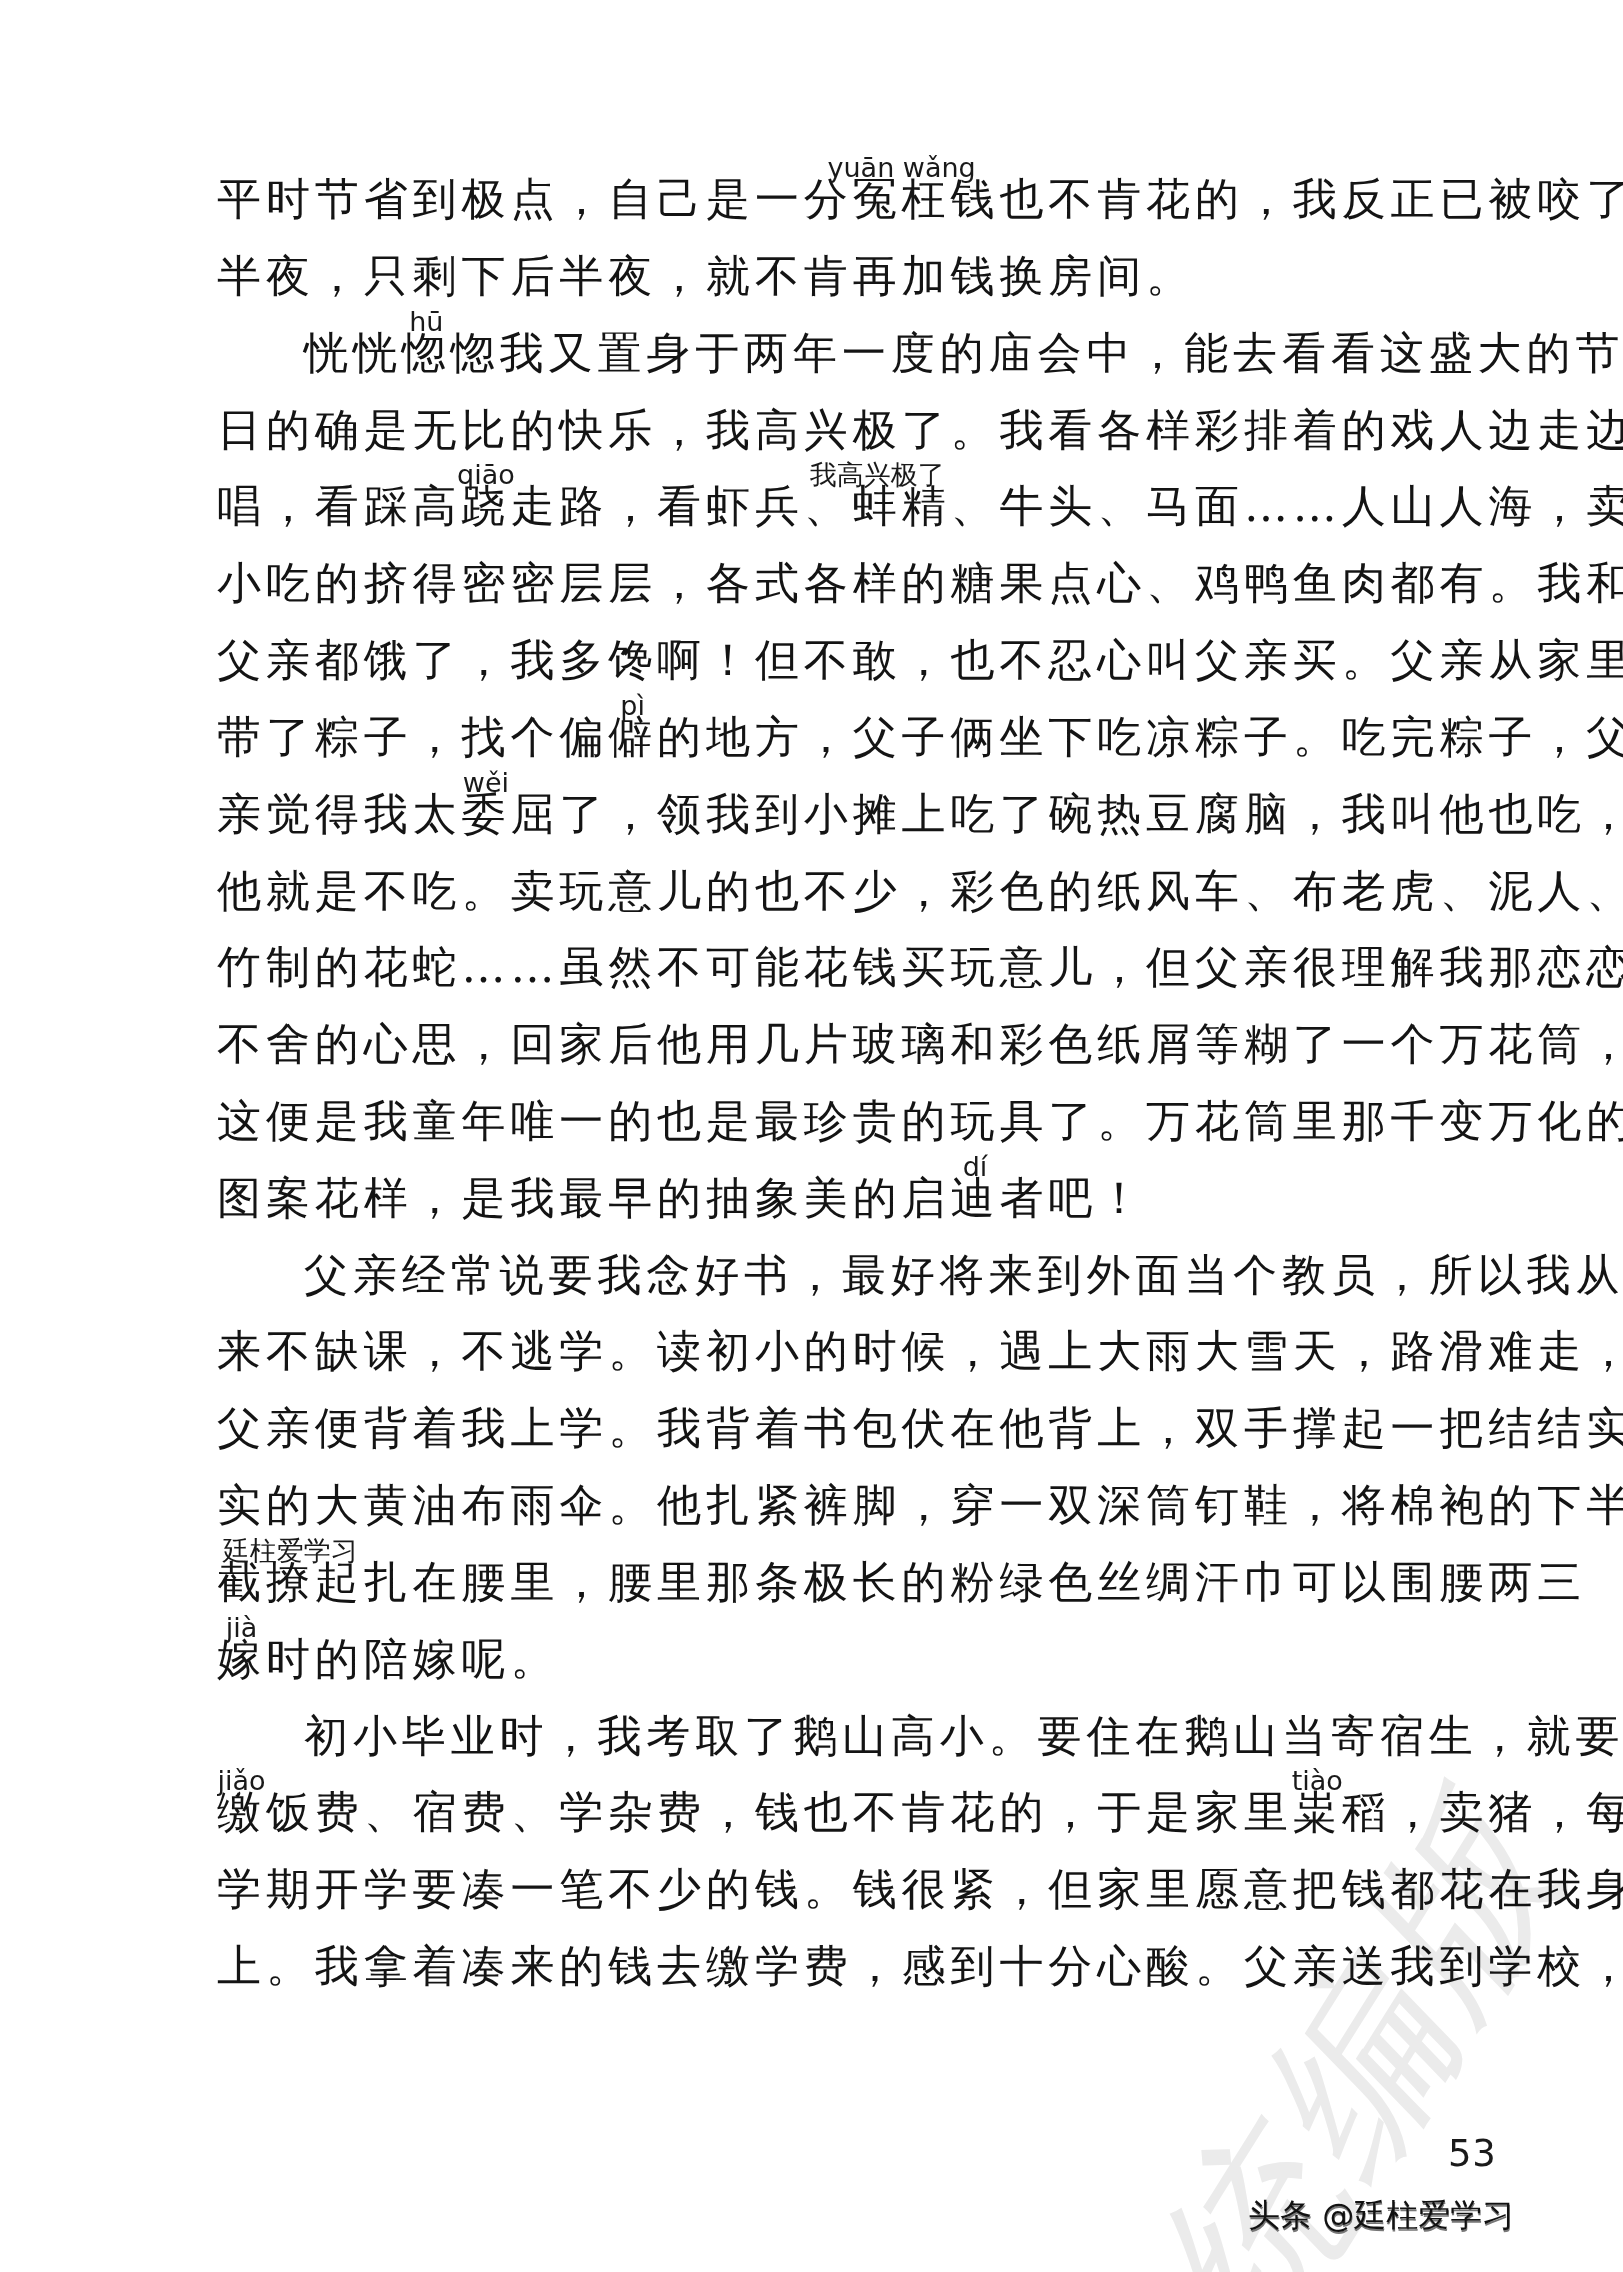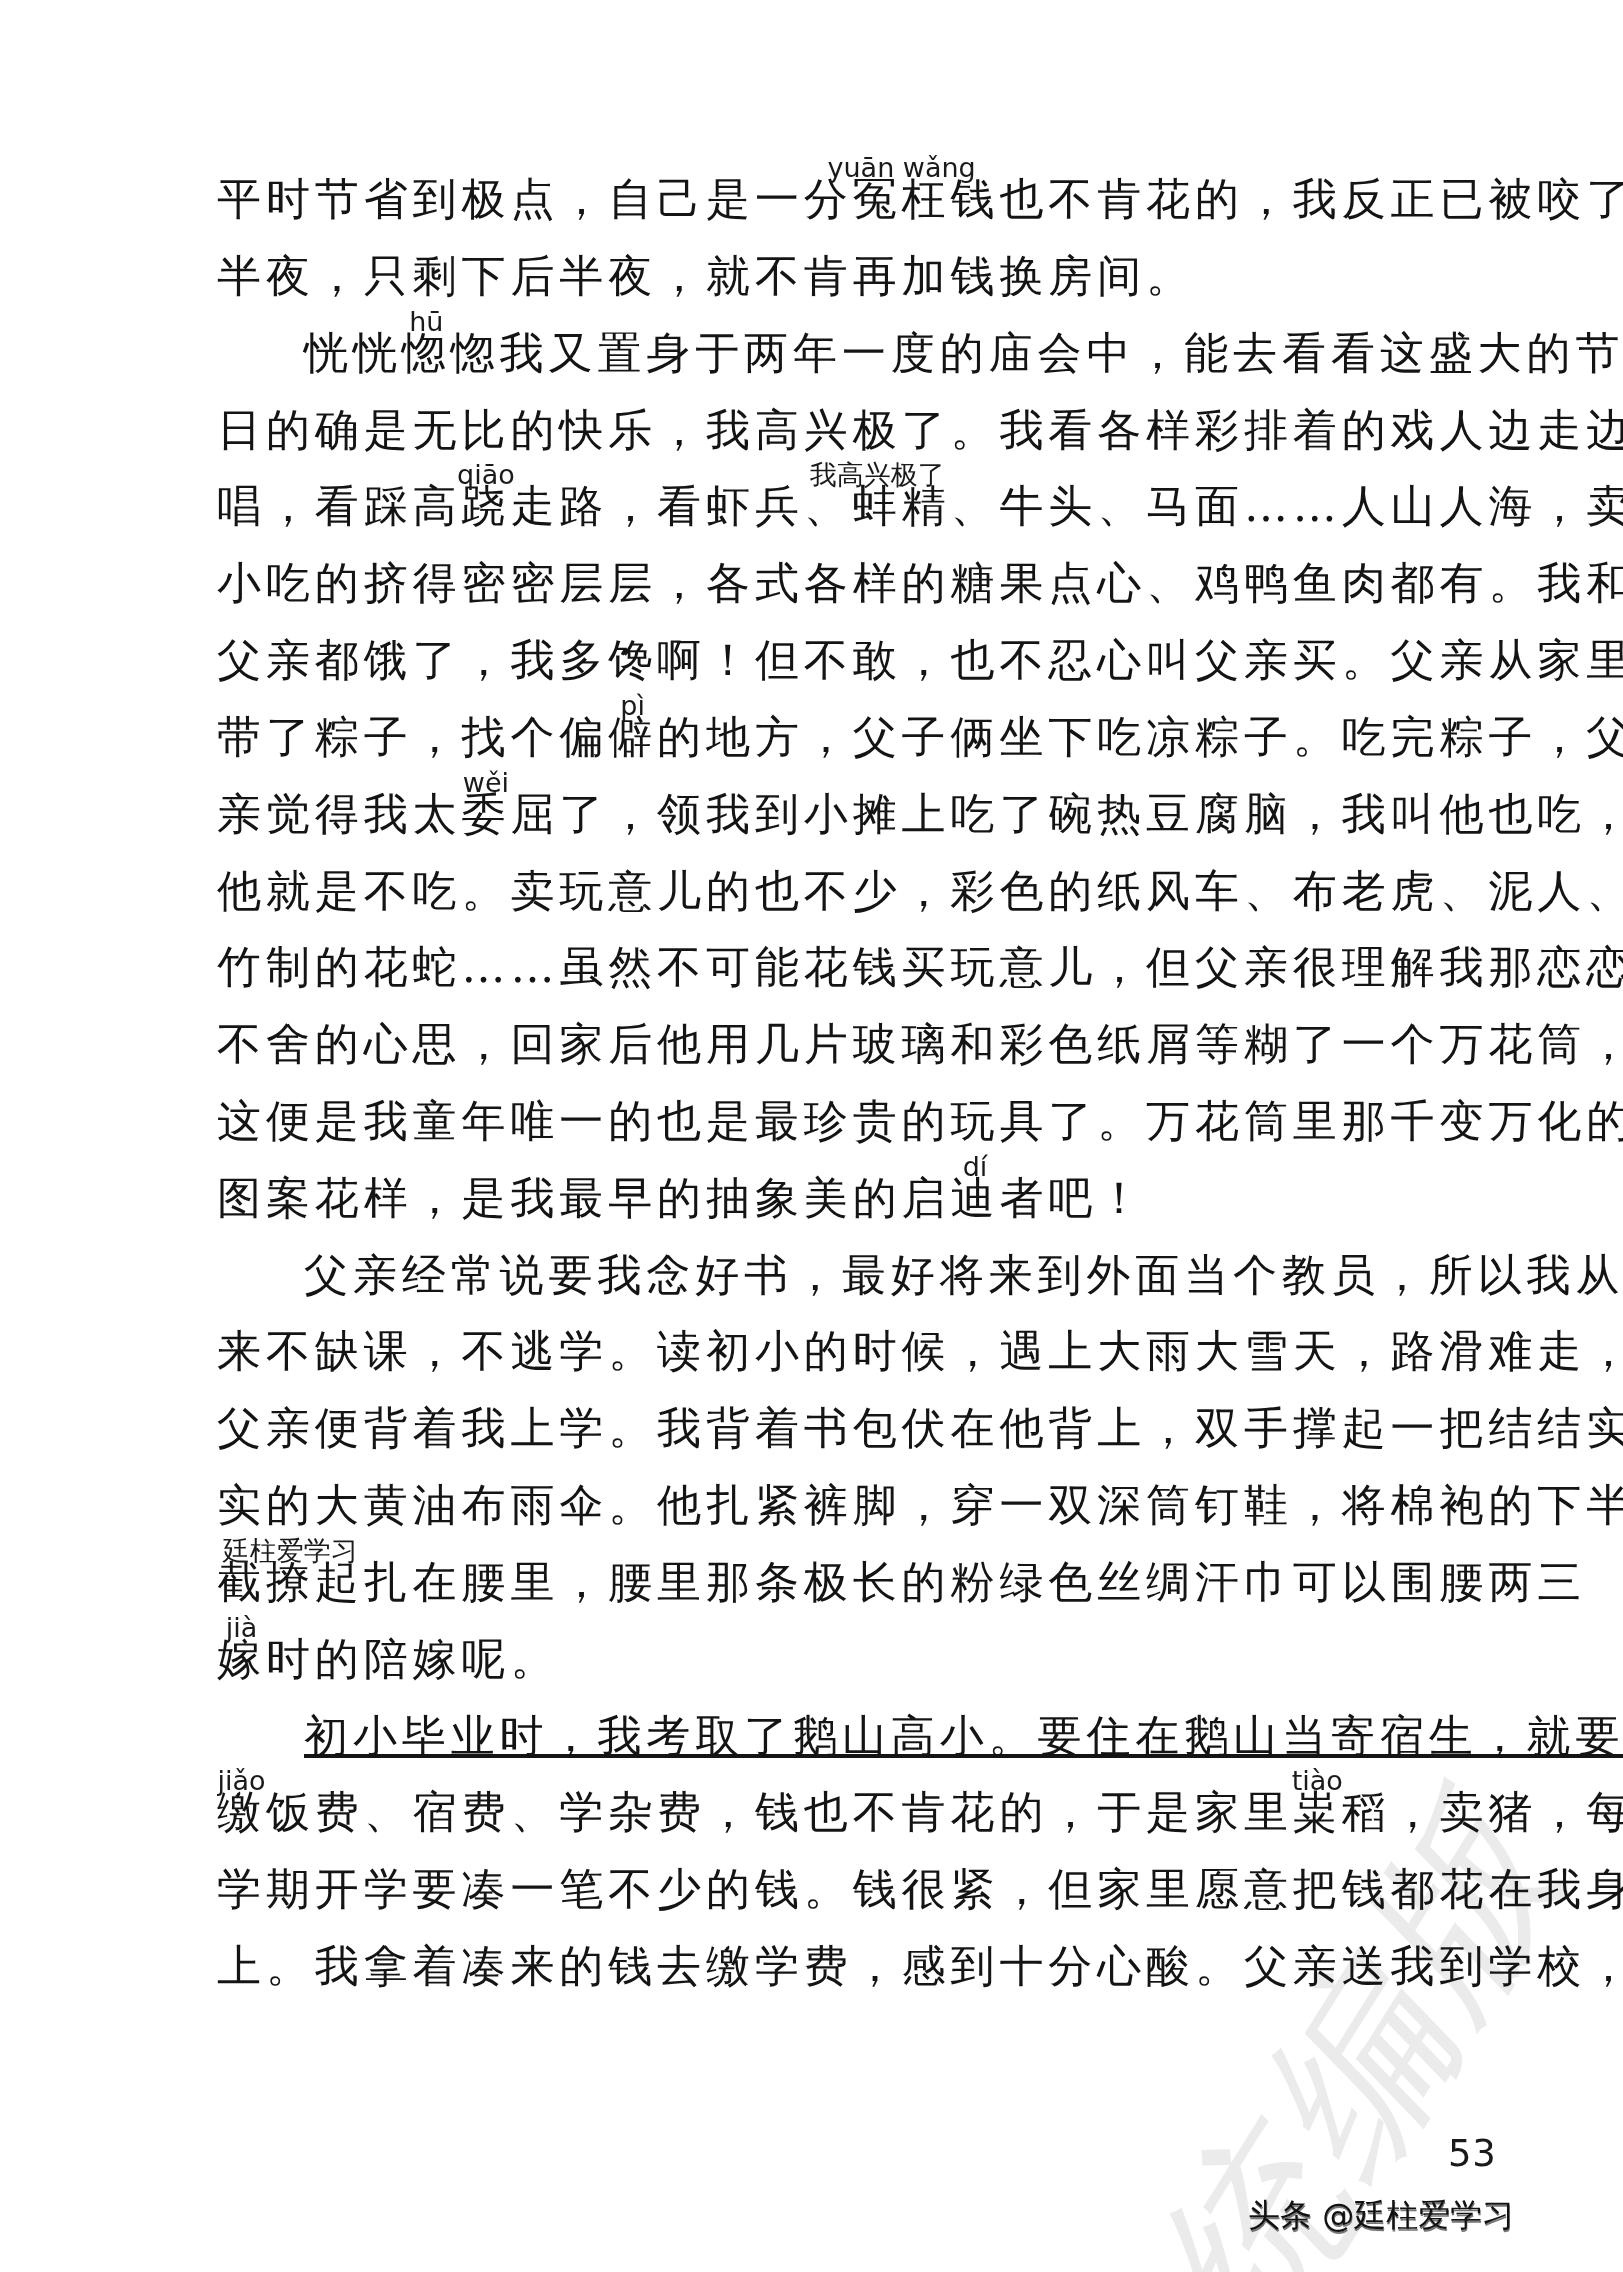--- a/index.html
+++ b/index.html
@@ -57,21 +57,21 @@
       <div class="line" style="top: 945px;"><span class="seg">竹制的花蛇……虽然不可能花钱买玩意儿，但父亲很理解我那恋恋</span></div>
       <div class="line" style="top: 1022px;"><span class="seg">不舍的心思，回家后他用几片玻璃和彩色纸屑等糊了一个万花筒，</span></div>
       <div class="line" style="top: 1099px;"><span class="seg">这便是我童年唯一的也是最珍贵的玩具了。万花筒里那千变万化的</span></div>
       <div class="line" style="top: 1176px;"><span class="seg">图案花样，是我最早的抽象美的启</span><span class="ruby"><span class="py">dí</span><span>迪</span></span><span class="seg">者吧！</span></div>
       <div class="line indent" style="top: 1253px;"><span class="seg">父亲经常说要我念好书，最好将来到外面当个教员，所以我从</span></div>
       <div class="line" style="top: 1329px;"><span class="seg">来不缺课，不逃学。读初小的时候，遇上大雨大雪天，路滑难走，</span></div>
       <div class="line" style="top: 1406px;"><span class="seg">父亲便背着我上学。我背着书包伏在他背上，双手撑起一把结结实</span></div>
       <div class="line" style="top: 1483px;"><span class="seg">实的大黄油布雨伞。他扎紧裤脚，穿一双深筒钉鞋，将棉袍的下半</span></div>
       <div class="line" style="top: 1560px;"><span class="seg">截</span><span class="ruby"><span class="py">廷柱爱学习</span><span>撩</span></span><span class="seg">起扎在腰里，腰里那条极长的粉绿色丝绸汗巾可以围腰两三</span></div>
       <div class="line" style="top: 1637px;"><span class="ruby"><span class="py">jià</span><span>嫁</span></span><span class="seg">时的陪嫁呢。</span></div>
-      <div class="line indent" style="top: 1714px; text-decoration: underline;"><span class="seg">初小毕业时，我考取了鹅山高小。要住在鹅山当寄宿生，就要</span></div>
+      <div class="line indent" style="top: 1714px;"><span class="seg">初小毕业时，我考取了鹅山高小。要住在鹅山当寄宿生，就要</span></div>
       <div class="line" style="top: 1790px;"><span class="ruby"><span class="py">jiǎo</span><span>缴</span></span><span class="seg">饭费、宿费、学杂费，钱也不肯花的，于是家里</span><span class="ruby"><span class="py">tiào</span><span>粜</span></span><span class="seg">稻，卖猪，每</span></div>
       <div class="line" style="top: 1867px;"><span class="seg">学期开学要凑一笔不少的钱。钱很紧，但家里愿意把钱都花在我身</span></div>
       <div class="line" style="top: 1944px;"><span class="seg">上。我拿着凑来的钱去缴学费，感到十分心酸。父亲送我到学校，</span></div>
     </div>
   <div class="page-number">53</div>
   <div class="credit">头条 @廷柱爱学习</div>
 </div>
 
 
 </body></html>

